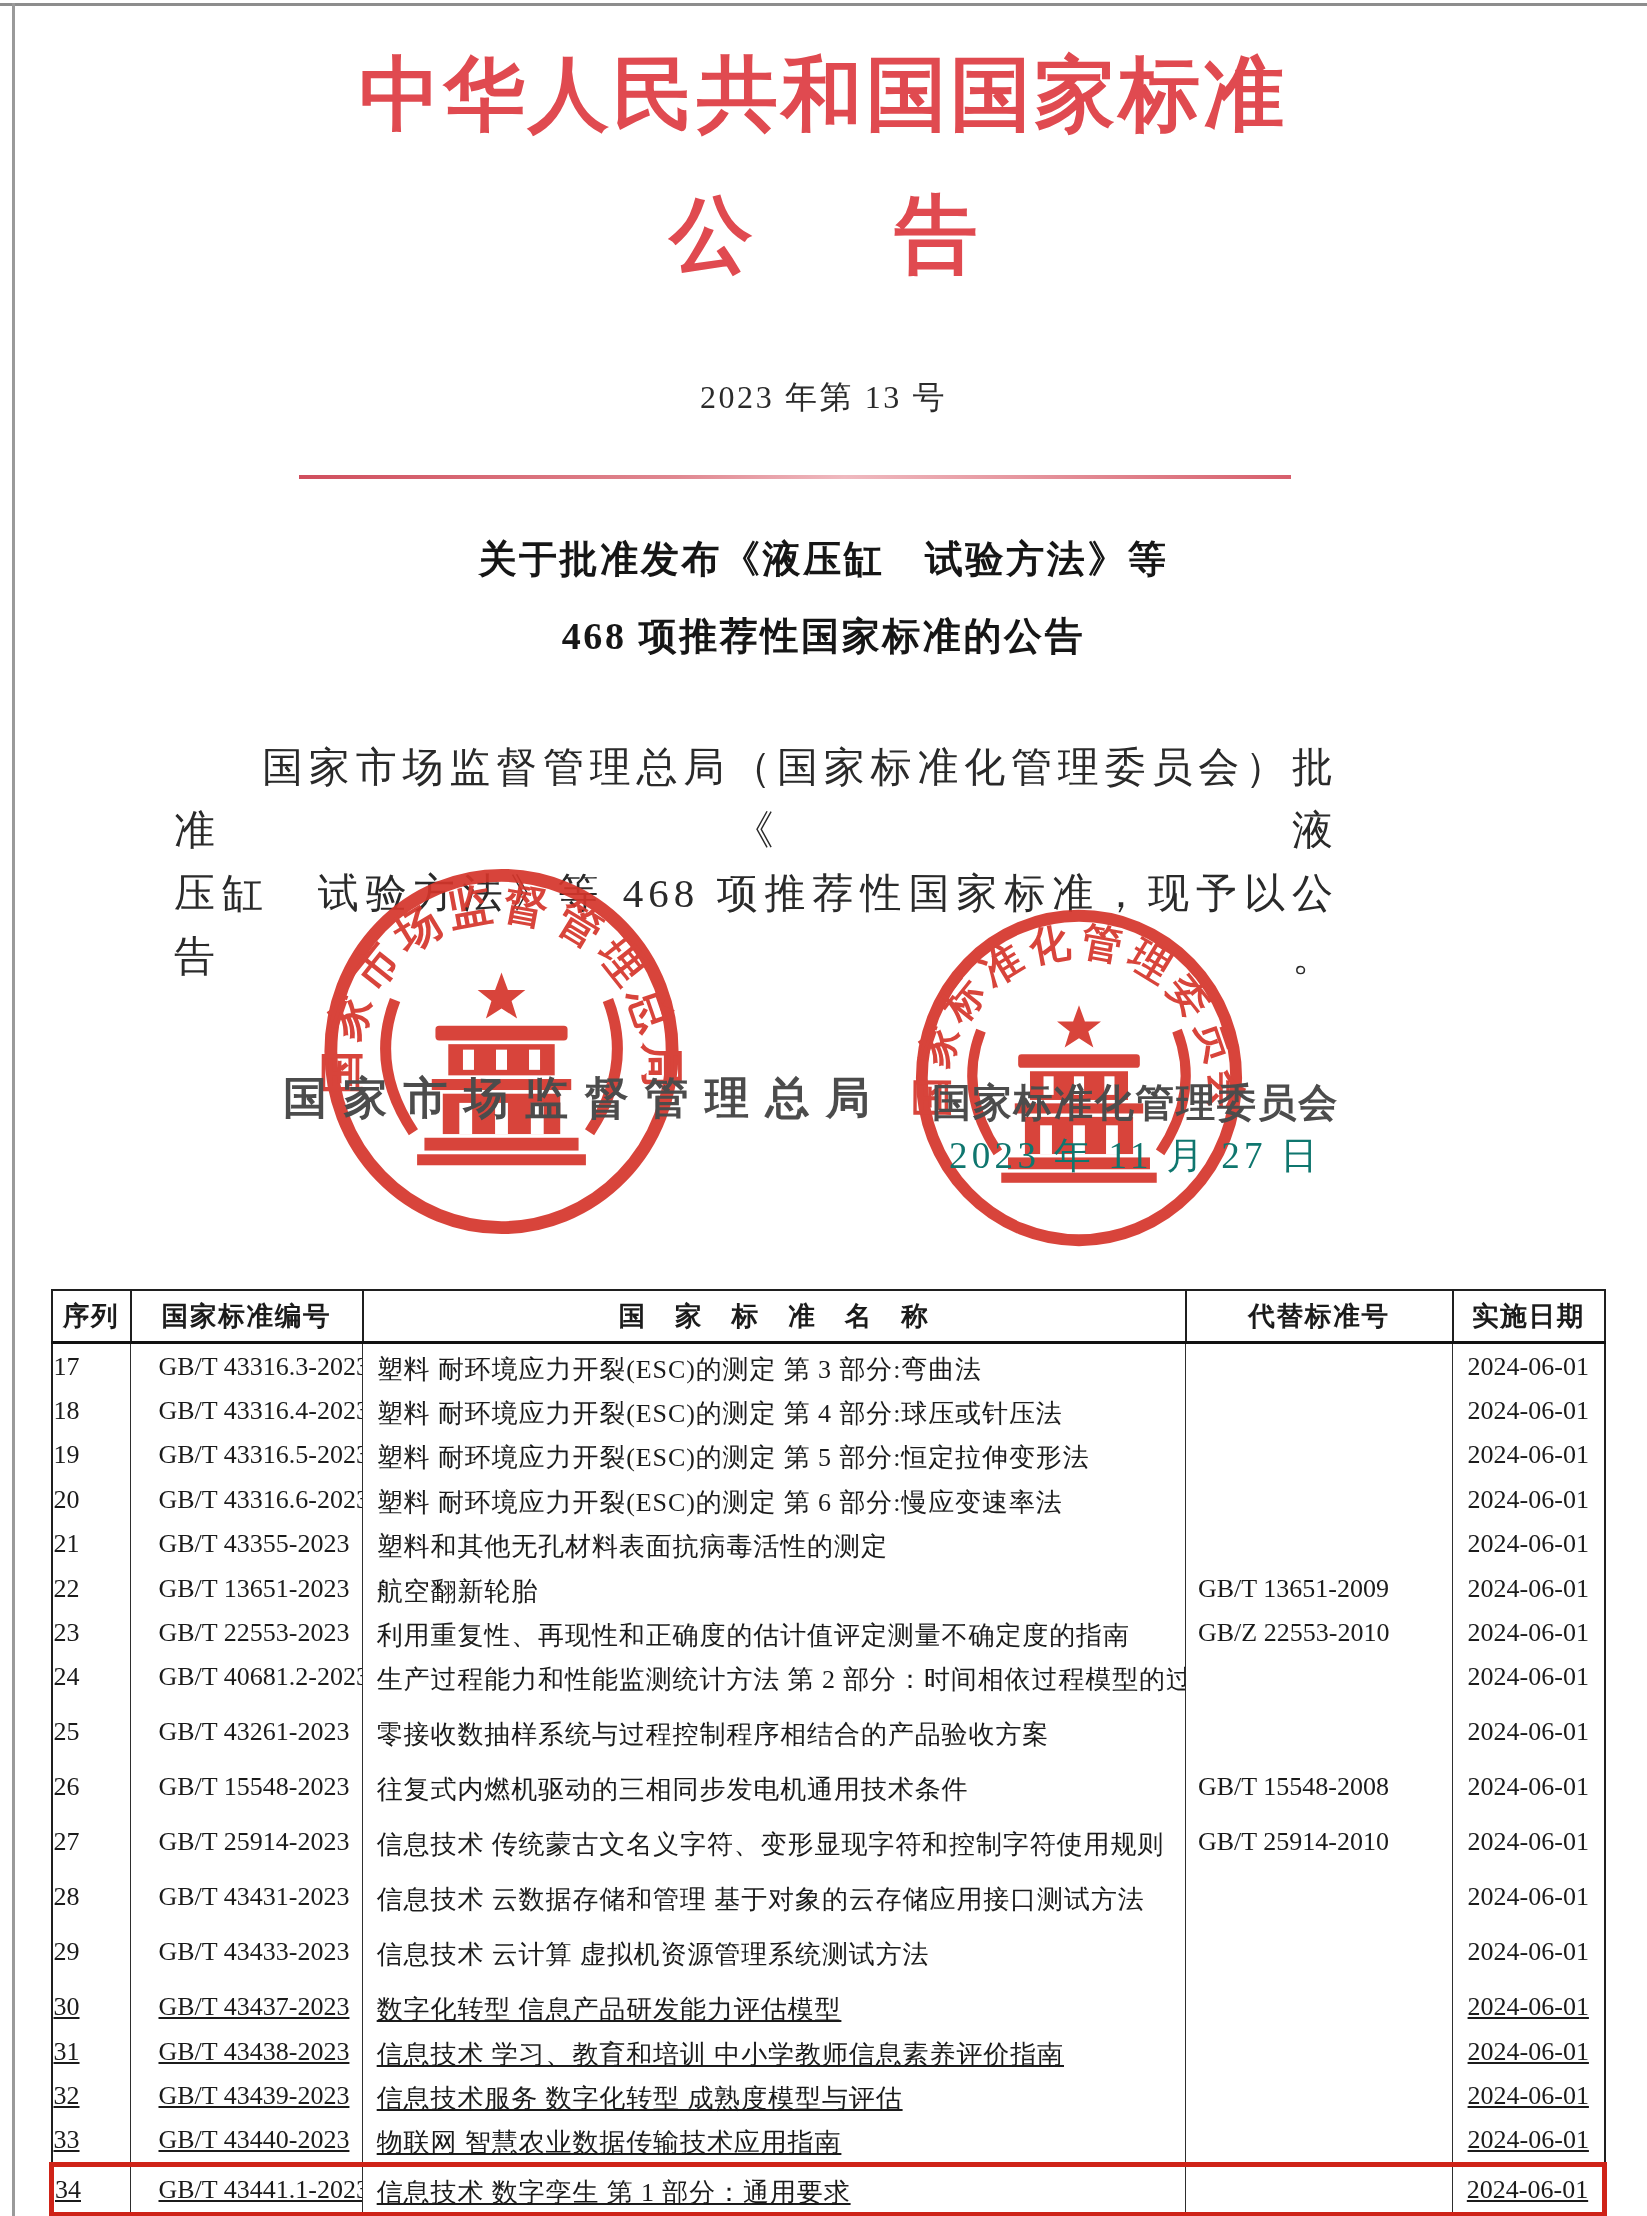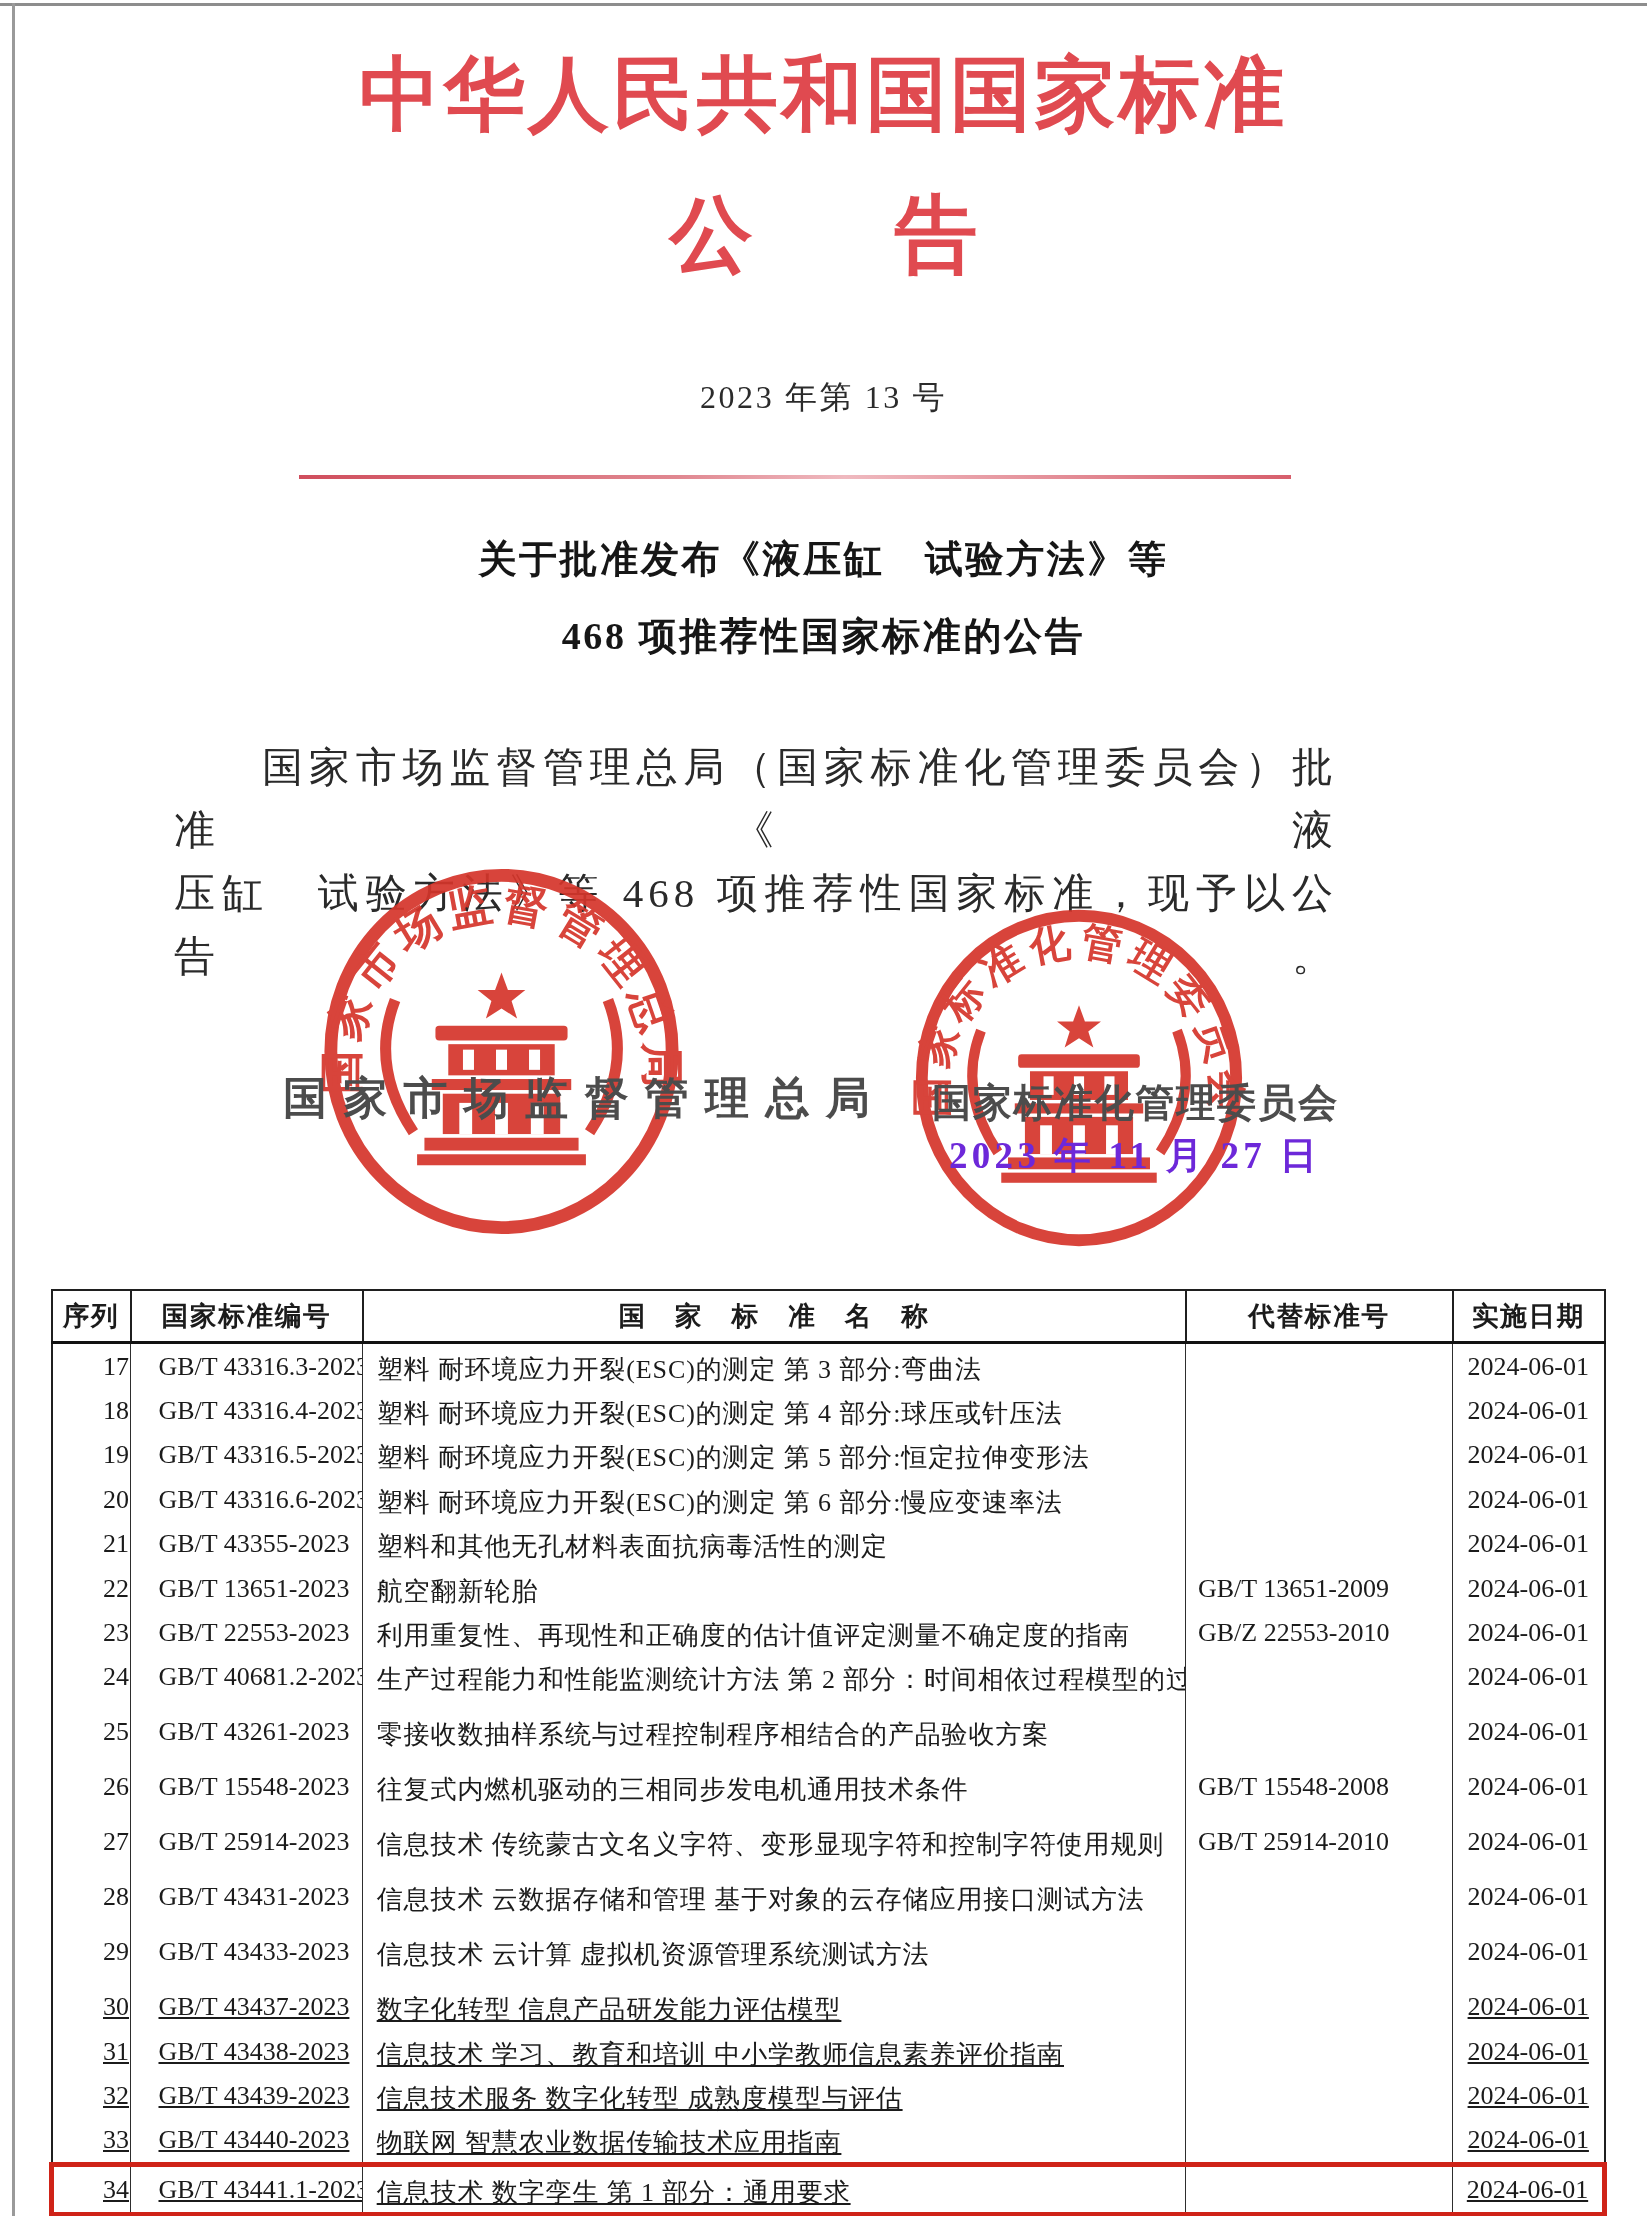--- a/index.html
+++ b/index.html
@@ -53,21 +53,21 @@
   .seal { position:absolute; opacity:0.92; }
   .seal.left  { left:318px; top:867px; width:367px; height:369px; }
   .seal.right { left:910px; top:908px; width:338px; height:340px; }
   .signature {
     position:absolute; color:#4c4c4c; font-weight:bold; white-space:nowrap;
   }
   .signature.left  { left:283px;  top:1069px; font-size:44px; letter-spacing:16.3px; }
   .signature.right { left:932px; top:1076px; font-size:39px; letter-spacing:1.7px; }
   .issue-date {
     position:absolute; left:949px; top:1131px;
-    font-size:37px; letter-spacing:4.3px; color:#6d28d9; font-weight:bold; white-space:nowrap;
+    font-size:37px; letter-spacing:4.3px; color:#0f766e; font-weight:normal; white-space:nowrap;
   }
 
   
   .standards-table-wrap { position:absolute; left:49px; top:1289px; width:1552px; }
   table.standards {
     border-collapse:collapse; table-layout:fixed; width:1552px;
     font-size:26px; color:#1b1b1b;
   }
   table.standards, table.standards th {
     border:2.1px solid #1f1f1f;
@@ -77,21 +77,21 @@
   table.standards thead th {
     height:48px; font-size:26.6px; font-weight:bold;
     border-bottom:3px solid #111; text-align:center; vertical-align:middle;
     letter-spacing:1.7px;
   }
   table.standards td {
     vertical-align:top; padding-top:7.7px; padding-bottom:1.7px;
     white-space:nowrap; overflow:hidden;
   }
   
-  table.standards td:nth-child(1) { text-align:right; }
+  table.standards td:nth-child(1) { text-align:left; }
   table.standards td:nth-child(2) { padding-left:27.5px; }
   table.standards td:nth-child(3) { padding-left:13.7px; letter-spacing:0.9px; }
   table.standards td:nth-child(4) { padding-left:12px; }
   table.standards td:nth-child(5) { text-align:center; }
   
   table.standards tbody tr { height:43px; }
   table.standards tbody tr:nth-child(n+8):nth-child(-n+13) { height:55px; }
   table.standards tbody tr:nth-child(n+14) { height:39px;text-decoration:underline; }
   
   table.standards tbody tr.highlighted td {

